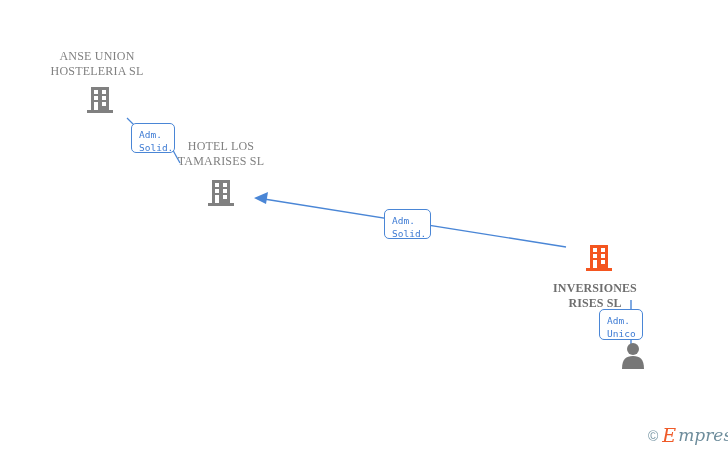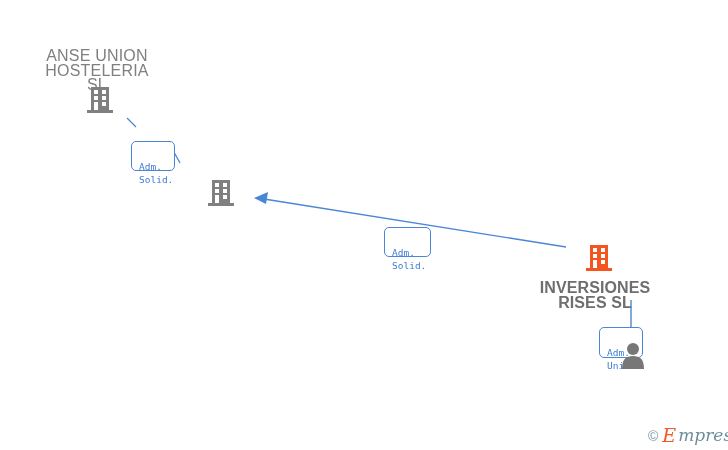--- a/index.html
+++ b/index.html
@@ -23,22 +23,22 @@
     top: 0;
     width: 728px;
     height: 450px;
   }
 
   
   .node-caption {
     position: absolute;
     text-align: center;
     color: #808080;
-    font-family: Liberation Sans, sans-serif;
-    font-size: 16px;
+    font-family: Liberation Serif, serif;
+    font-size: 12px;
     line-height: 14.5px;
     letter-spacing: 0.2px;
     white-space: pre-line;
     user-select: none;
   }
   .node-caption.strong {
     color: #6e6e6e;
     font-weight: bold;
     letter-spacing: 0.1px;
   }
@@ -66,24 +66,23 @@
   .badge {
     position: absolute;
     box-sizing: border-box;
     background: #ffffff;
     border: 1px solid #4a86d6;
     border-radius: 5px;
     color: #3f7cd4;
     font-family: "DejaVu Sans Mono", "Liberation Mono", monospace;
     font-size: 9.5px;
     line-height: 13px;
-    padding: 18px 6px 3px 7px;
+    padding: 4px 6px 3px 7px;
     white-space: pre-line;
     user-select: none;
-    margin-top: 18px;
   }
 
   
   #watermark {
     position: absolute;
     display: flex;
     align-items: center;
     gap: 4px;
     user-select: none;
   }
@@ -135,20 +134,22 @@
     <rect x="17" y="5" width="4" height="4" fill="#ffffff"></rect>
     <rect x="9" y="11" width="4" height="4" fill="#ffffff"></rect>
     <rect x="17" y="11" width="4" height="4" fill="#ffffff"></rect>
     <rect x="9" y="17" width="4" height="8" fill="#ffffff"></rect>
     <rect x="17" y="17" width="4" height="4" fill="#ffffff"></rect>
   </svg>
 
   <div class="badge" style="left:131px; top:123px; width:44px; height:30px;">Adm.
 Solid.</div>
 
+  <div class="node-caption" style="left:161px; top:139px; width:120px;">HOTEL LOS
+TAMARISES SL</div>
 
   <svg class="building" style="left:206px; top:178px;" viewBox="0 0 30 30" xmlns="http://www.w3.org/2000/svg">
     <rect x="6" y="2" width="18" height="23" fill="#808080"></rect>
     <rect x="2" y="25" width="26" height="3" fill="#808080"></rect>
     <rect x="9" y="5" width="4" height="4" fill="#ffffff"></rect>
     <rect x="17" y="5" width="4" height="4" fill="#ffffff"></rect>
     <rect x="9" y="11" width="4" height="4" fill="#ffffff"></rect>
     <rect x="17" y="11" width="4" height="4" fill="#ffffff"></rect>
     <rect x="9" y="17" width="4" height="8" fill="#ffffff"></rect>
     <rect x="17" y="17" width="4" height="4" fill="#ffffff"></rect>

